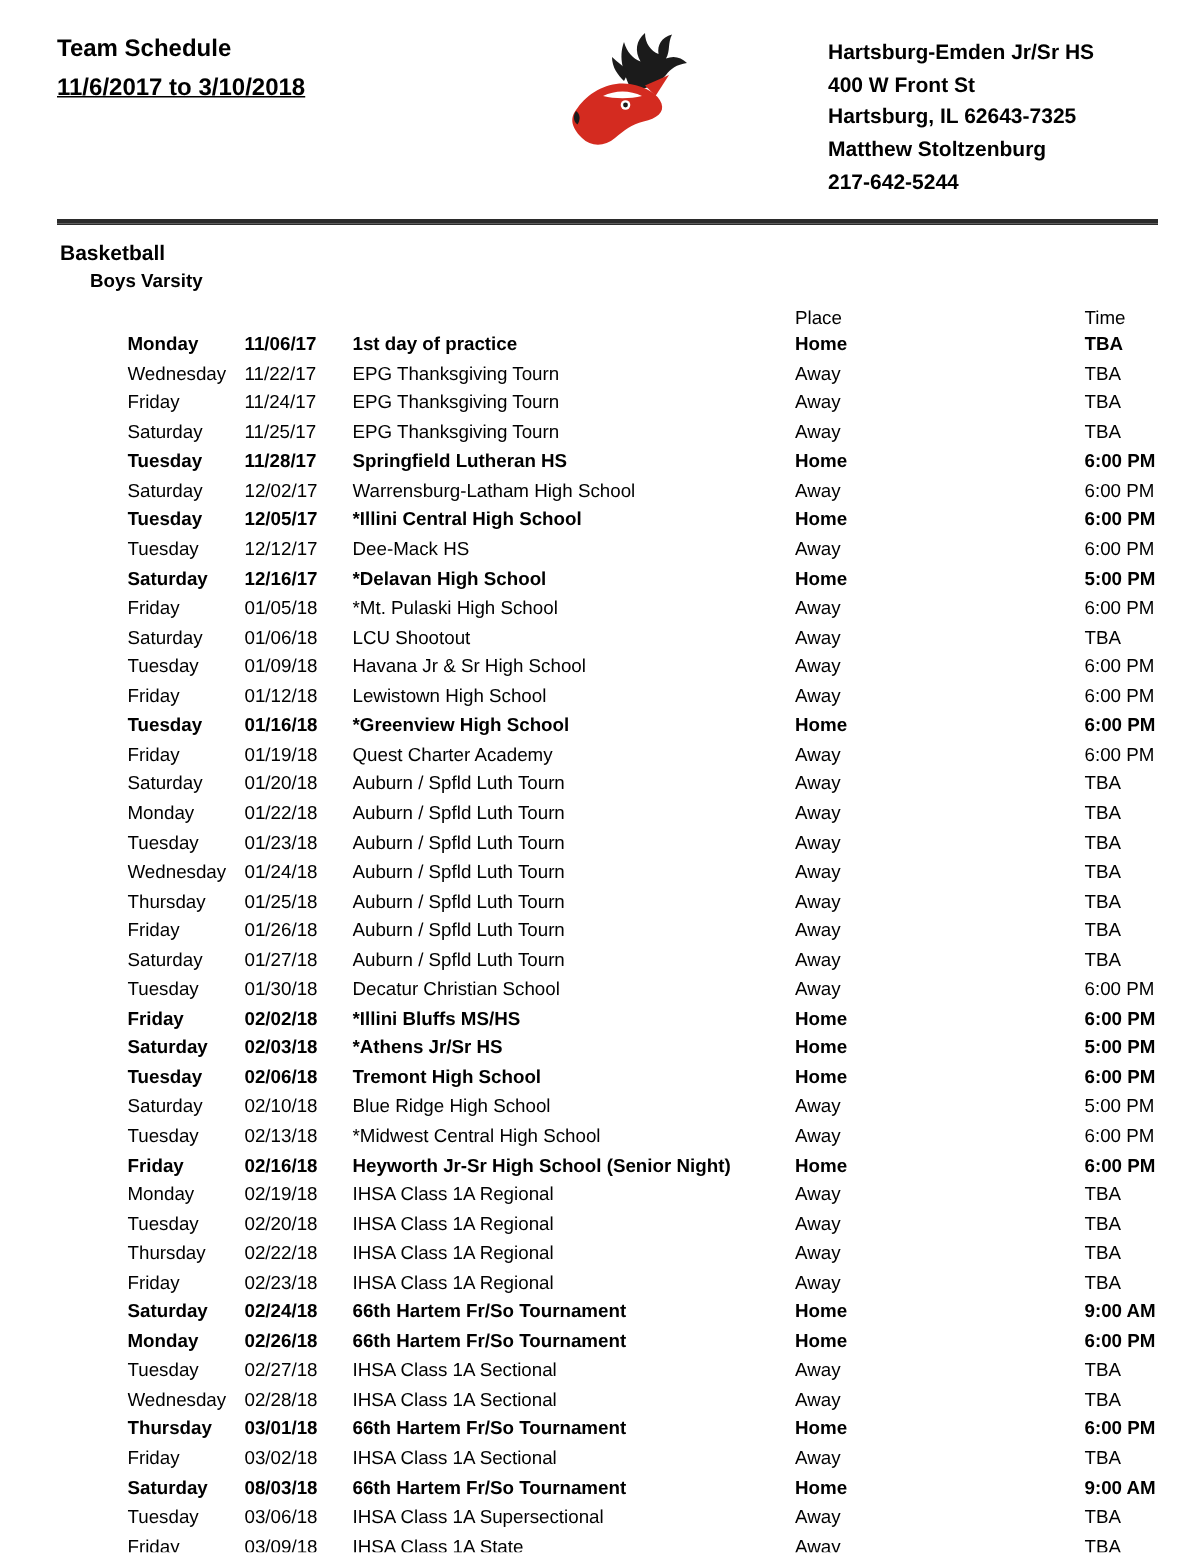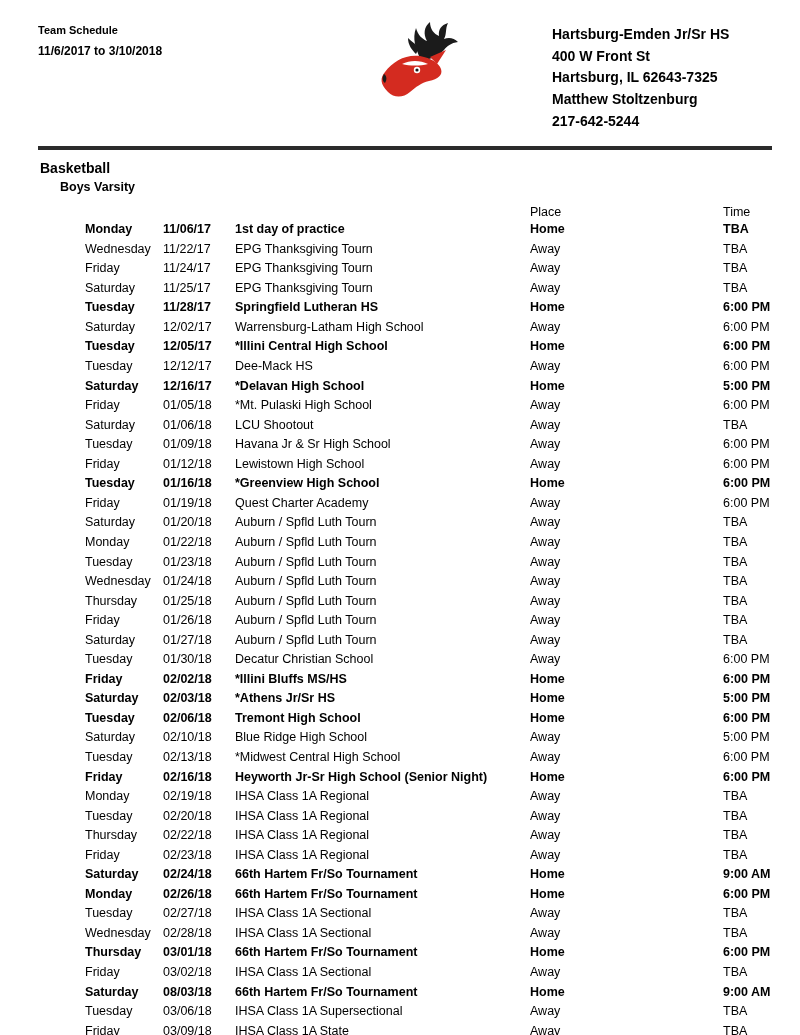--- a/index.html
+++ b/index.html
@@ -12,23 +12,23 @@
   .page {
     width: 800px;
     height: 1035px;
     position: relative;
     padding: 20px 28px 0 38px;
     overflow: hidden;
     background: #fff;
   }
   .page-header { display: flex; align-items: flex-start; }
   .header-left { width: 250px; padding-top: 4px; }
-  .title { font-size: 11px; font-weight: bold; margin-bottom: 8px; }
+  .title { font-size: 16px; font-weight: bold; margin-bottom: 8px; }
   .subtitle { font-size: 13px; font-weight: bold; margin-bottom: 8px; }
-  .daterange { font-size: 12px; font-weight: bold; }
+  .daterange { font-size: 16px; font-weight: bold; text-decoration: underline; }
   .header-logo { flex: 1; display: flex; justify-content: center; align-items: flex-start; padding-top: 0; }
   .header-right { width: 220px; padding-top: 4px; font-size: 14px; font-weight: bold; line-height: 1.55; }
   .header-right div { white-space: nowrap; }
   .double-rule {
     margin-top: 14px;
     width: 734px;
     height: 4px;
     border-top: 3px solid #2b2b2b;
     border-bottom: 1.5px solid #2b2b2b;
   }

